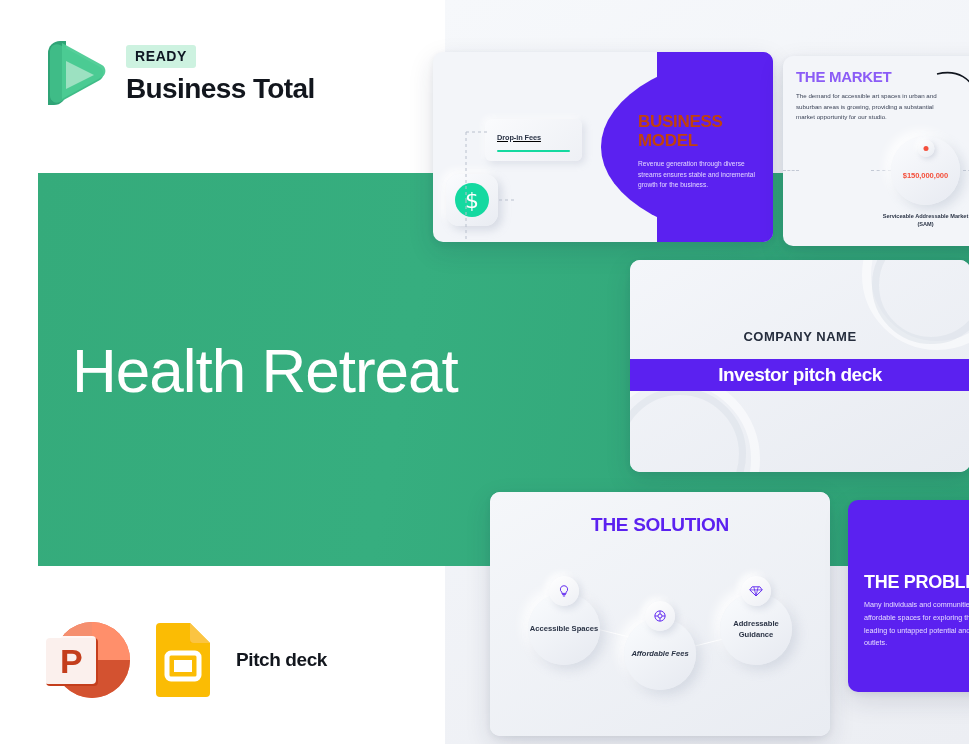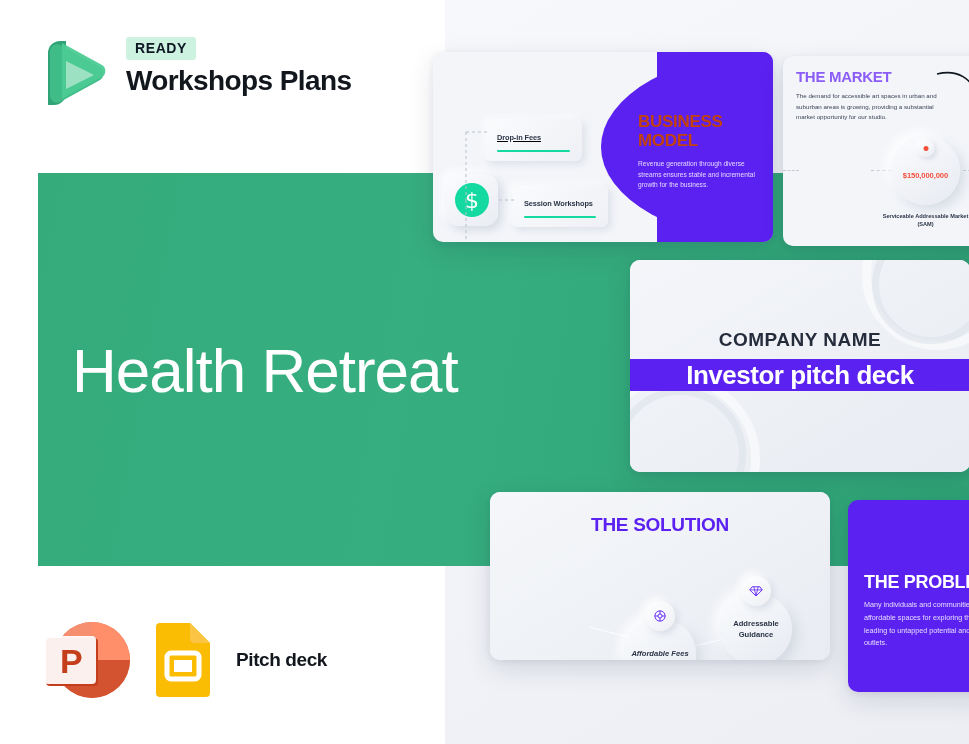--- a/index.html
+++ b/index.html
@@ -15,21 +15,21 @@
   .bg-right-panel{
     position:absolute; left:445px; top:0; width:524px; height:744px;
     background:linear-gradient(150deg,#f6f8fb 0%,#f2f4f8 45%,#eceef3 100%);
   }
   .green-band{
     position:absolute; left:38px; top:173px; width:931px; height:393px;
     background:linear-gradient(100deg,#35ab7b 0%,#36ae7f 40%,#2fa376 100%);
   }
 
   
-  .brand{ position:absolute; left:38px; top:33px; display:flex; align-items:flex-start; gap:14px; }
+  .brand{ position:absolute; left:38px; top:33px; display:flex; align-items:center; gap:14px; }
   .brand-logo{ width:74px; height:80px; position:relative; flex:none; }
   .brand-text{ padding-top:4px; }
   .ready-badge{
     display:inline-block; background:#cdf2e0; color:#0f1723;
     font-size:14px; font-weight:700; letter-spacing:.6px;
     padding:3px 9px 4px; border-radius:3px;
   }
   .brand-title{
     font-size:28px; font-weight:700; color:#12161d; letter-spacing:-.6px;
     margin-top:5px; white-space:nowrap;
@@ -124,30 +124,30 @@
   }
   .mk-dash{ position:absolute; top:114px; height:0; border-top:1px dashed #c3c9d5; }
 
   
   #slide-company{ left:630px; top:260px; width:340px; height:212px; overflow:hidden; }
   .cn-bg{ position:absolute; inset:0; background:linear-gradient(150deg,#f4f6fa,#e8ebf1); }
   .cn-ring{ position:absolute; border-radius:50%; border:9px solid rgba(255,255,255,.55); }
   .cn-ring2{ position:absolute; border-radius:50%; border:7px solid rgba(218,223,232,.5); }
   .cn-name{
     position:absolute; left:0; top:69px; width:100%; text-align:center;
-    font-size:19px; font-weight:700; color:#252d3d; letter-spacing:.5px;
+    font-size:13px; font-weight:700; color:#252d3d; letter-spacing:.5px;
   }
   .cn-bar{
     position:absolute; left:0; top:99px; width:100%; height:32px;
     background:#5b21f0; display:flex; align-items:center; justify-content:center;
   }
-  .cn-bar span{ color:#fff; font-size:26px; font-weight:700; letter-spacing:-.5px; }
-
-  
-  #slide-solution{ left:490px; top:492px; width:340px; height:168px; }
+  .cn-bar span{ color:#fff; font-size:19px; font-weight:700; letter-spacing:-.5px; }
+
+  
+  #slide-solution{ left:490px; top:492px; width:340px; height:244px; }
   .sol-bg{ position:absolute; inset:0; background:linear-gradient(150deg,#f5f7fa,#e9ecf2); }
   .sol-title{
     position:absolute; left:0; top:22px; width:100%; text-align:center;
     font-size:19px; font-weight:700; color:#5b21f0; letter-spacing:-.3px;
   }
   .sol-desc{
     position:absolute; left:50%; transform:translateX(-50%); top:48px; width:200px;
     text-align:center; font-size:7.2px; line-height:1.75; color:#3a4256;
   }
   .sol-node{ position:absolute; }
@@ -188,21 +188,21 @@
   <div class="brand-logo">
     <svg viewBox="0 0 74 80" width="74" height="80">
       <path d="M10 20 a12 12 0 0 1 12-12 h6 v52 a12 12 0 0 1-12 12 h-6 Z" fill="#2fa376"></path>
       <path d="M22 12 L62 34 a8 8 0 0 1 0 13 L22 69 a7 7 0 0 1-10-6 V18 a7 7 0 0 1 10-6 Z" fill="#3fbc87"></path>
       <path d="M24 10 L64 32 a7 7 0 0 1 0 12 L24 66 Z" fill="#4ccb93" opacity="0.95"></path>
       <path d="M28 28 L56 42 L28 56 Z" fill="#a5e3c6" opacity="0.9"></path>
     </svg>
   </div>
   <div class="brand-text">
     <div class="ready-badge">READY</div>
-    <div class="brand-title">Workshops Plans</div>
+    <div class="brand-title">Business Total</div>
   </div>
 </div>
 
 <div class="hero-title">Health Retreat</div>
 
 <div class="slide" id="slide-business">
   <svg class="bm-line" style="left:0;top:0;width:340px;height:190px;">
     <path d="M33 80 L33 80 M33 80 L33 148 M33 148 L33 216" stroke="#b9c0cd" stroke-width="1" stroke-dasharray="3 3" fill="none"></path>
     <path d="M33 80 L55 80" stroke="#b9c0cd" stroke-width="1" stroke-dasharray="3 3" fill="none"></path>
     <path d="M33 211 L55 211" stroke="#b9c0cd" stroke-width="1" stroke-dasharray="3 3" fill="none"></path>
@@ -213,24 +213,20 @@
   <div class="bm-purple-inner"></div>
 
   <div class="bm-dollar-wrap">
     <div class="bm-dollar">$</div>
   </div>
 
   <div class="bm-item" id="bm-item-0">
     <span>Drop-in Fees</span>
     <div class="bar"></div>
   </div>
-  <div class="bm-item" id="bm-item-1">
-    <span>Session Workshops</span>
-    <div class="bar"></div>
-  </div>
 
   <div class="bm-title">BUSINESS MODEL</div>
   <div class="bm-desc">Revenue generation through diverse streams ensures stable and incremental growth for the business.</div>
 </div>
 
 <div class="slide" id="slide-market">
   <div class="mk-title">THE MARKET</div>
   <div class="mk-desc">The demand for accessible art spaces in urban and suburban areas is growing, providing a substantial market opportunity for our studio.</div>
 
   <svg class="mk-arrow" viewBox="0 0 48 42">
@@ -267,20 +263,32 @@
   </div>
 </div>
 
 <div class="slide" id="slide-solution">
   <div class="sol-bg"></div>
   <div class="sol-title">THE SOLUTION</div>
 
   <div class="sol-connector" style="left:98px; top:142px; width:62px; transform:rotate(14deg);"></div>
   <div class="sol-connector" style="left:196px; top:148px; width:62px; transform:rotate(-14deg);"></div>
 
+  <div class="sol-node" style="left:38px; top:101px;">
+    <div class="sol-bubble">
+      <span>Accessible Spaces</span>
+    </div>
+    <div class="sol-icon">
+      <svg viewBox="0 0 18 18" width="14" height="14">
+        <path d="M9 2.2 a4.6 4.6 0 0 0-2.8 8.3 v1.6 h5.6 v-1.6 A4.6 4.6 0 0 0 9 2.2 Z" fill="none" stroke="#5b21f0" stroke-width="1.2"></path>
+        <line x1="6.6" y1="13.6" x2="11.4" y2="13.6" stroke="#5b21f0" stroke-width="1.2"></line>
+        <line x1="7.6" y1="15.4" x2="10.4" y2="15.4" stroke="#5b21f0" stroke-width="1.2"></line>
+      </svg>
+    </div>
+  </div>
 
   <div class="sol-node" style="left:134px; top:126px;font-style:italic;">
     <div class="sol-bubble">
       <span>Affordable Fees</span>
     </div>
     <div class="sol-icon">
       <svg viewBox="0 0 18 18" width="14" height="14">
         <circle cx="9" cy="9" r="6.6" fill="none" stroke="#5b21f0" stroke-width="1.2"></circle>
         <circle cx="9" cy="9" r="2.6" fill="none" stroke="#5b21f0" stroke-width="1.2"></circle>
         <line x1="9" y1="2.4" x2="9" y2="6.4" stroke="#5b21f0" stroke-width="1.2"></line>

